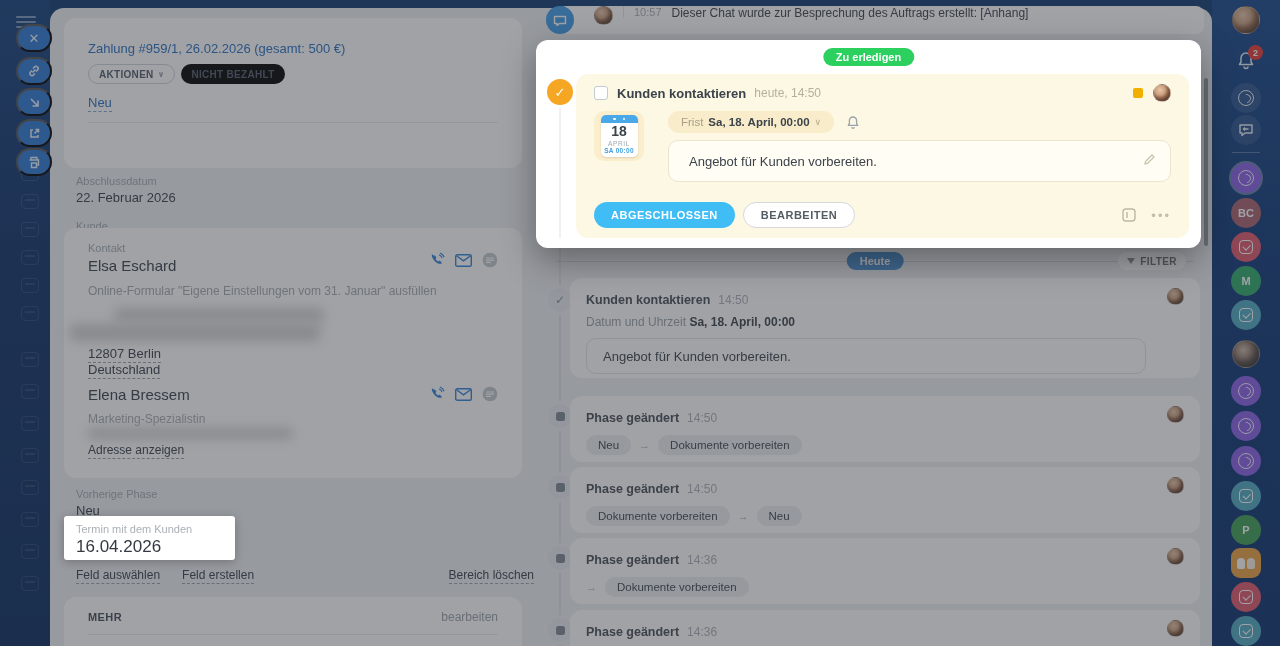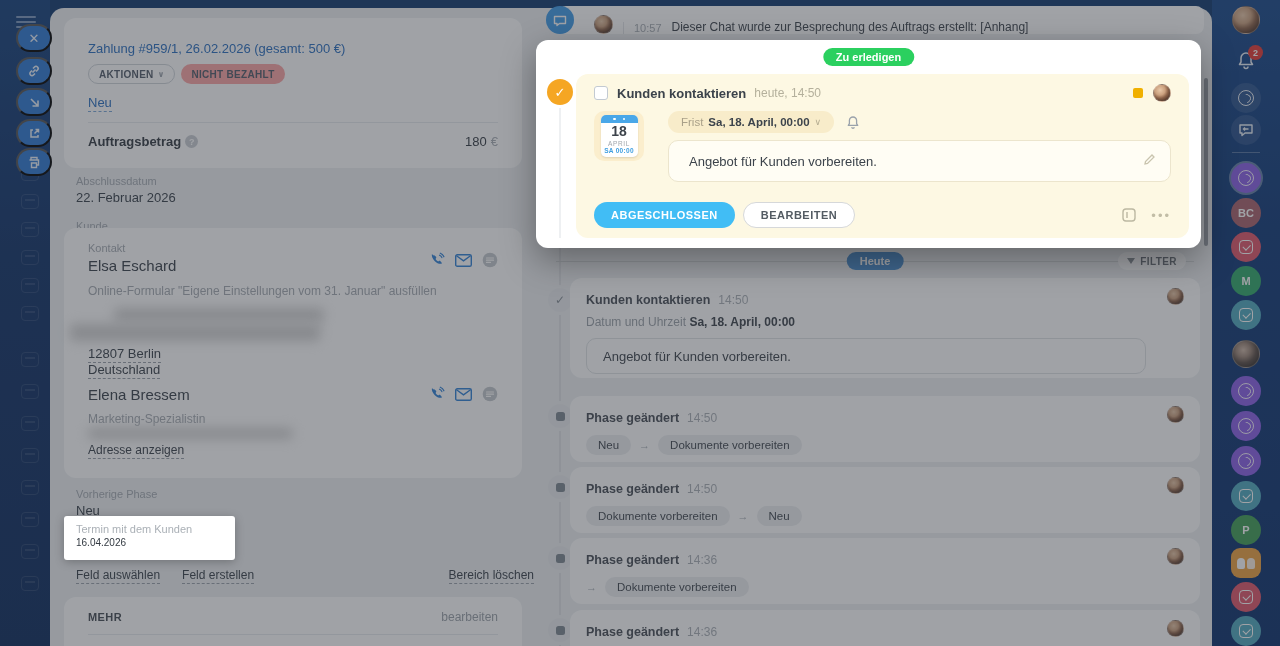--- a/index.html
+++ b/index.html
@@ -54,36 +54,36 @@
   
   .details-col { position:absolute; left:14px; top:0; width:470px; bottom:0; font-size:13px; color:#39414a; }
   .card { position:absolute; left:0; width:458px; background:#ffffff; border-radius:12px; }
   .lbl { font-size:11px; color:#a4aab1; }
   .link-blue { color:#2a6fc0; text-decoration:none; font-size:13px; }
   .dashed { border-bottom:1px dashed #9aa2ab; padding-bottom:1px; cursor:pointer; }
   .dashed-blue { color:#2a6fc0; border-bottom:1px dashed #7ba6d6; padding-bottom:1px; }
   .pill-btn { display:inline-flex; align-items:center; gap:4px; height:20px; padding:0 10px; border-radius:11px;
     font-size:10px; font-weight:bold; letter-spacing:.3px; color:#525c69; }
   .pill-btn.outline { background:#fff; border:1px solid #cfd4d9; }
-  .pill-btn.gray { background:#fca5a5; }
+  .pill-btn.gray { background:#000000; }
   .hr { height:1px; background:#e8ebee; }
   .help-dot { display:inline-flex; width:13px; height:13px; border-radius:50%; background:#c9ced3; color:#fff;
     font-size:9px; font-weight:bold; align-items:center; justify-content:center; margin-left:4px; vertical-align:1px; }
   .contact-icons { position:absolute; display:flex; gap:10px; align-items:center; }
   .blur-bar { position:absolute; background:#d2d2d2; border-radius:4px; filter:blur(6px); }
   .hl-field { position:absolute; left:0; top:508px; width:171px; height:44px; background:#ffffff;
     border-radius:3px; z-index:60; box-shadow:0 2px 10px rgba(0,0,0,.25); padding:7px 12px; }
   .hl-field .lbl { color:#aab0b6; }
-  .hl-field .val { font-size:10px; color:#333a42; margin-top:2px; }
+  .hl-field .val { font-size:17px; color:#333a42; margin-top:2px; }
 
   
   .timeline-col { position:absolute; left:486px; right:8px; top:0; bottom:0; }
   .tl-line { position:absolute; left:23px; top:240px; bottom:0; width:2px; background:#dfe2e5; }
   .pinned-bar { position:absolute; left:22px; right:0; top:-2px; height:28px; background:#ffffff; border-radius:8px;
-    display:flex; align-items:flex-end; padding-left:36px; font-size:12px; color:#3c434b; }
+    display:flex; align-items:flex-start; padding-left:36px; font-size:12px; color:#3c434b; }
   .pinned-chat-icon { position:absolute; left:10px; top:-2px; width:28px; height:28px; border-radius:50%;
     background:#3f9be8; z-index:2; display:flex; align-items:center; justify-content:center; }
   .mini-avatar { width:19px; height:19px; }
   .pinned-time { color:#a7adb4; font-size:11px; margin:0 10px 0 10px; padding-left:10px; border-left:1px solid #e3e6e9; }
   .heute-row { position:absolute; left:20px; right:10px; top:244px; height:20px; }
   .heute-line { position:absolute; left:0; right:0; top:9px; height:1px; background:#d4d8db; }
   .heute-pill { position:absolute; left:50%; transform:translateX(-50%); top:0; height:18px; padding:0 13px;
     background:#4a8fd0; color:#fff; font-size:11px; font-weight:600; border-radius:10px; display:flex; align-items:center; }
   .filter-btn { position:absolute; right:8px; top:0; height:18px; padding:0 9px; background:rgba(255,255,255,.9);
     border-radius:10px; display:flex; align-items:center; gap:5px; font-size:10px; font-weight:bold;
@@ -212,27 +212,20 @@
         <div style="margin-top:9px"><a class="link-blue" href="#">Zahlung #959/1, 26.02.2026 (gesamt: 500 €)</a></div>
         <div style="margin-top:8px; display:flex; gap:6px;">
           <span class="pill-btn outline">
             <span>AKTIONEN</span>
             <span style="font-size:8px;color:#9aa2ab">∨</span>
           </span>
           <span class="pill-btn gray">NICHT BEZAHLT</span>
         </div>
         <div style="margin-top:11px"><span class="dashed-blue" style="font-size:13px">Neu</span></div>
         <div class="hr" style="margin-top:12px"></div>
-        <div style="margin-top:11px; display:flex; align-items:center;">
-          <b style="font-size:13px;color:#333a42">Auftragsbetrag</b>
-          <span class="help-dot">?</span>
-          <span style="flex:1"></span>
-          <span style="font-size:13px;color:#333a42">180</span>
-          <span style="font-size:13px;color:#a8aeb5;margin-left:4px">€</span>
-        </div>
       </div>
 
       <div style="position:absolute; top:167px; left:12px;">
         <div class="lbl">Abschlussdatum</div>
         <div style="margin-top:3px">22. Februar 2026</div>
       </div>
       <div class="lbl" style="position:absolute; top:212px; left:12px;">Kunde</div>
 
       <div class="card" style="top:220px; height:250px; padding:14px 24px;">
         <div class="lbl">Kontakt</div>

